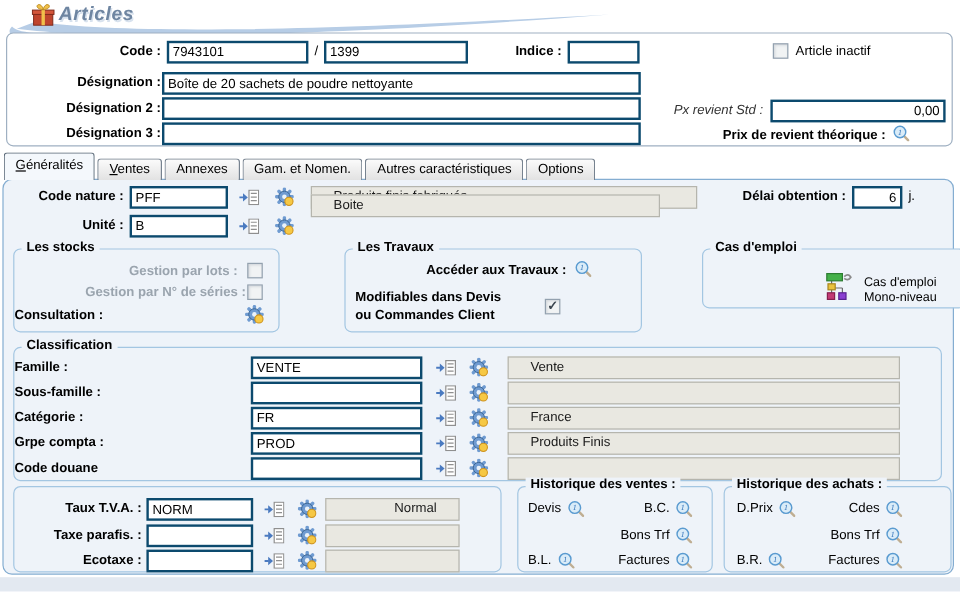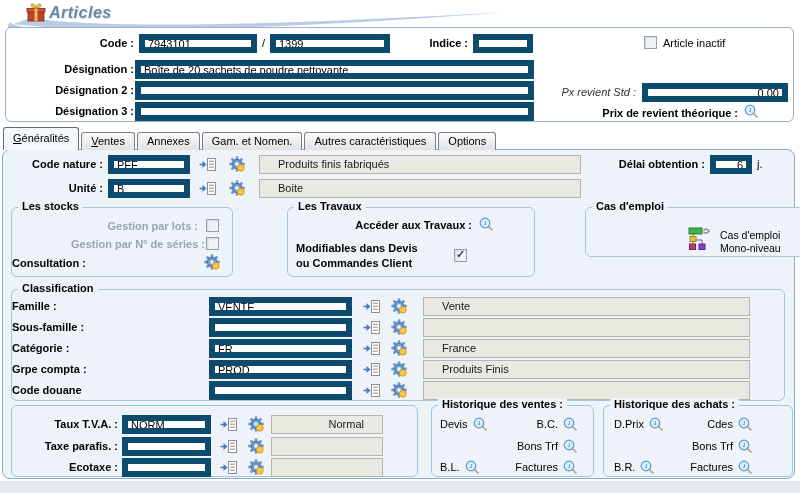--- a/index.html
+++ b/index.html
@@ -22,21 +22,21 @@
   #gift { position:absolute; left:26px; top:3px; }
 
   
   #header-box {
     position:absolute; left:5px; top:27px; width:789px; height:95px;
     background:#fff; border:1px solid #9fb0c2; border-radius:6px;
   }
   .lbl { position:absolute; font-weight:bold; text-align:right; white-space:nowrap; }
   .input {
     position:absolute; height:19px; background:#fff;
-    border:6px solid #0c4a6e; font-family:inherit; font-size:11px;
+    border:2px solid #0c4a6e; font-family:inherit; font-size:11px;
     padding:1px 3px; color:#000;
   }
   .input.right { text-align:right; }
   .readonly {
     position:absolute; height:19px; background:#e9e8e1;
     border:1px solid #b5b5ad; padding:2px 18px;
     white-space:nowrap; overflow:hidden; color:#1a1a1a;
   }
   .checkbox {
     position:absolute; width:13px; height:13px;
@@ -220,21 +220,21 @@
   <span class="icon-btn" style="left:196px;top:32px">
       <svg class="ic" width="17" height="13">
         <use href="#sym-list"></use>
       </svg>
     </span>
   <span class="icon-btn" style="left:226px;top:30px">
       <svg class="ic" width="16" height="16">
         <use href="#sym-gear"></use>
       </svg>
     </span>
-  <div class="readonly" style="left:256px;top:29px;width:322px">Boite</div>
+  <div class="readonly" style="left:256px;top:12px;width:291px">Boite</div>
 
   <div class="group" style="left:8px;top:57px;width:222px;height:70px">
     <span class="legend">Les stocks</span>
     <span class="lbl dis" style="position:absolute;left:0;top:12px;width:186px">Gestion par lots :</span>
     <span class="checkbox" style="left:194px;top:11px"></span>
     <span class="lbl dis" style="position:absolute;left:7px;top:30px;width:186px">Gestion par N° de séries :</span>
     <span class="checkbox" style="left:194px;top:29px"></span>
     <span class="lbl" style="position:absolute;left:0;top:49px;width:186px;text-align:left">Consultation :</span>
     <span class="icon-btn" style="left:192px;top:46px">
         <svg class="ic" width="16" height="16">

